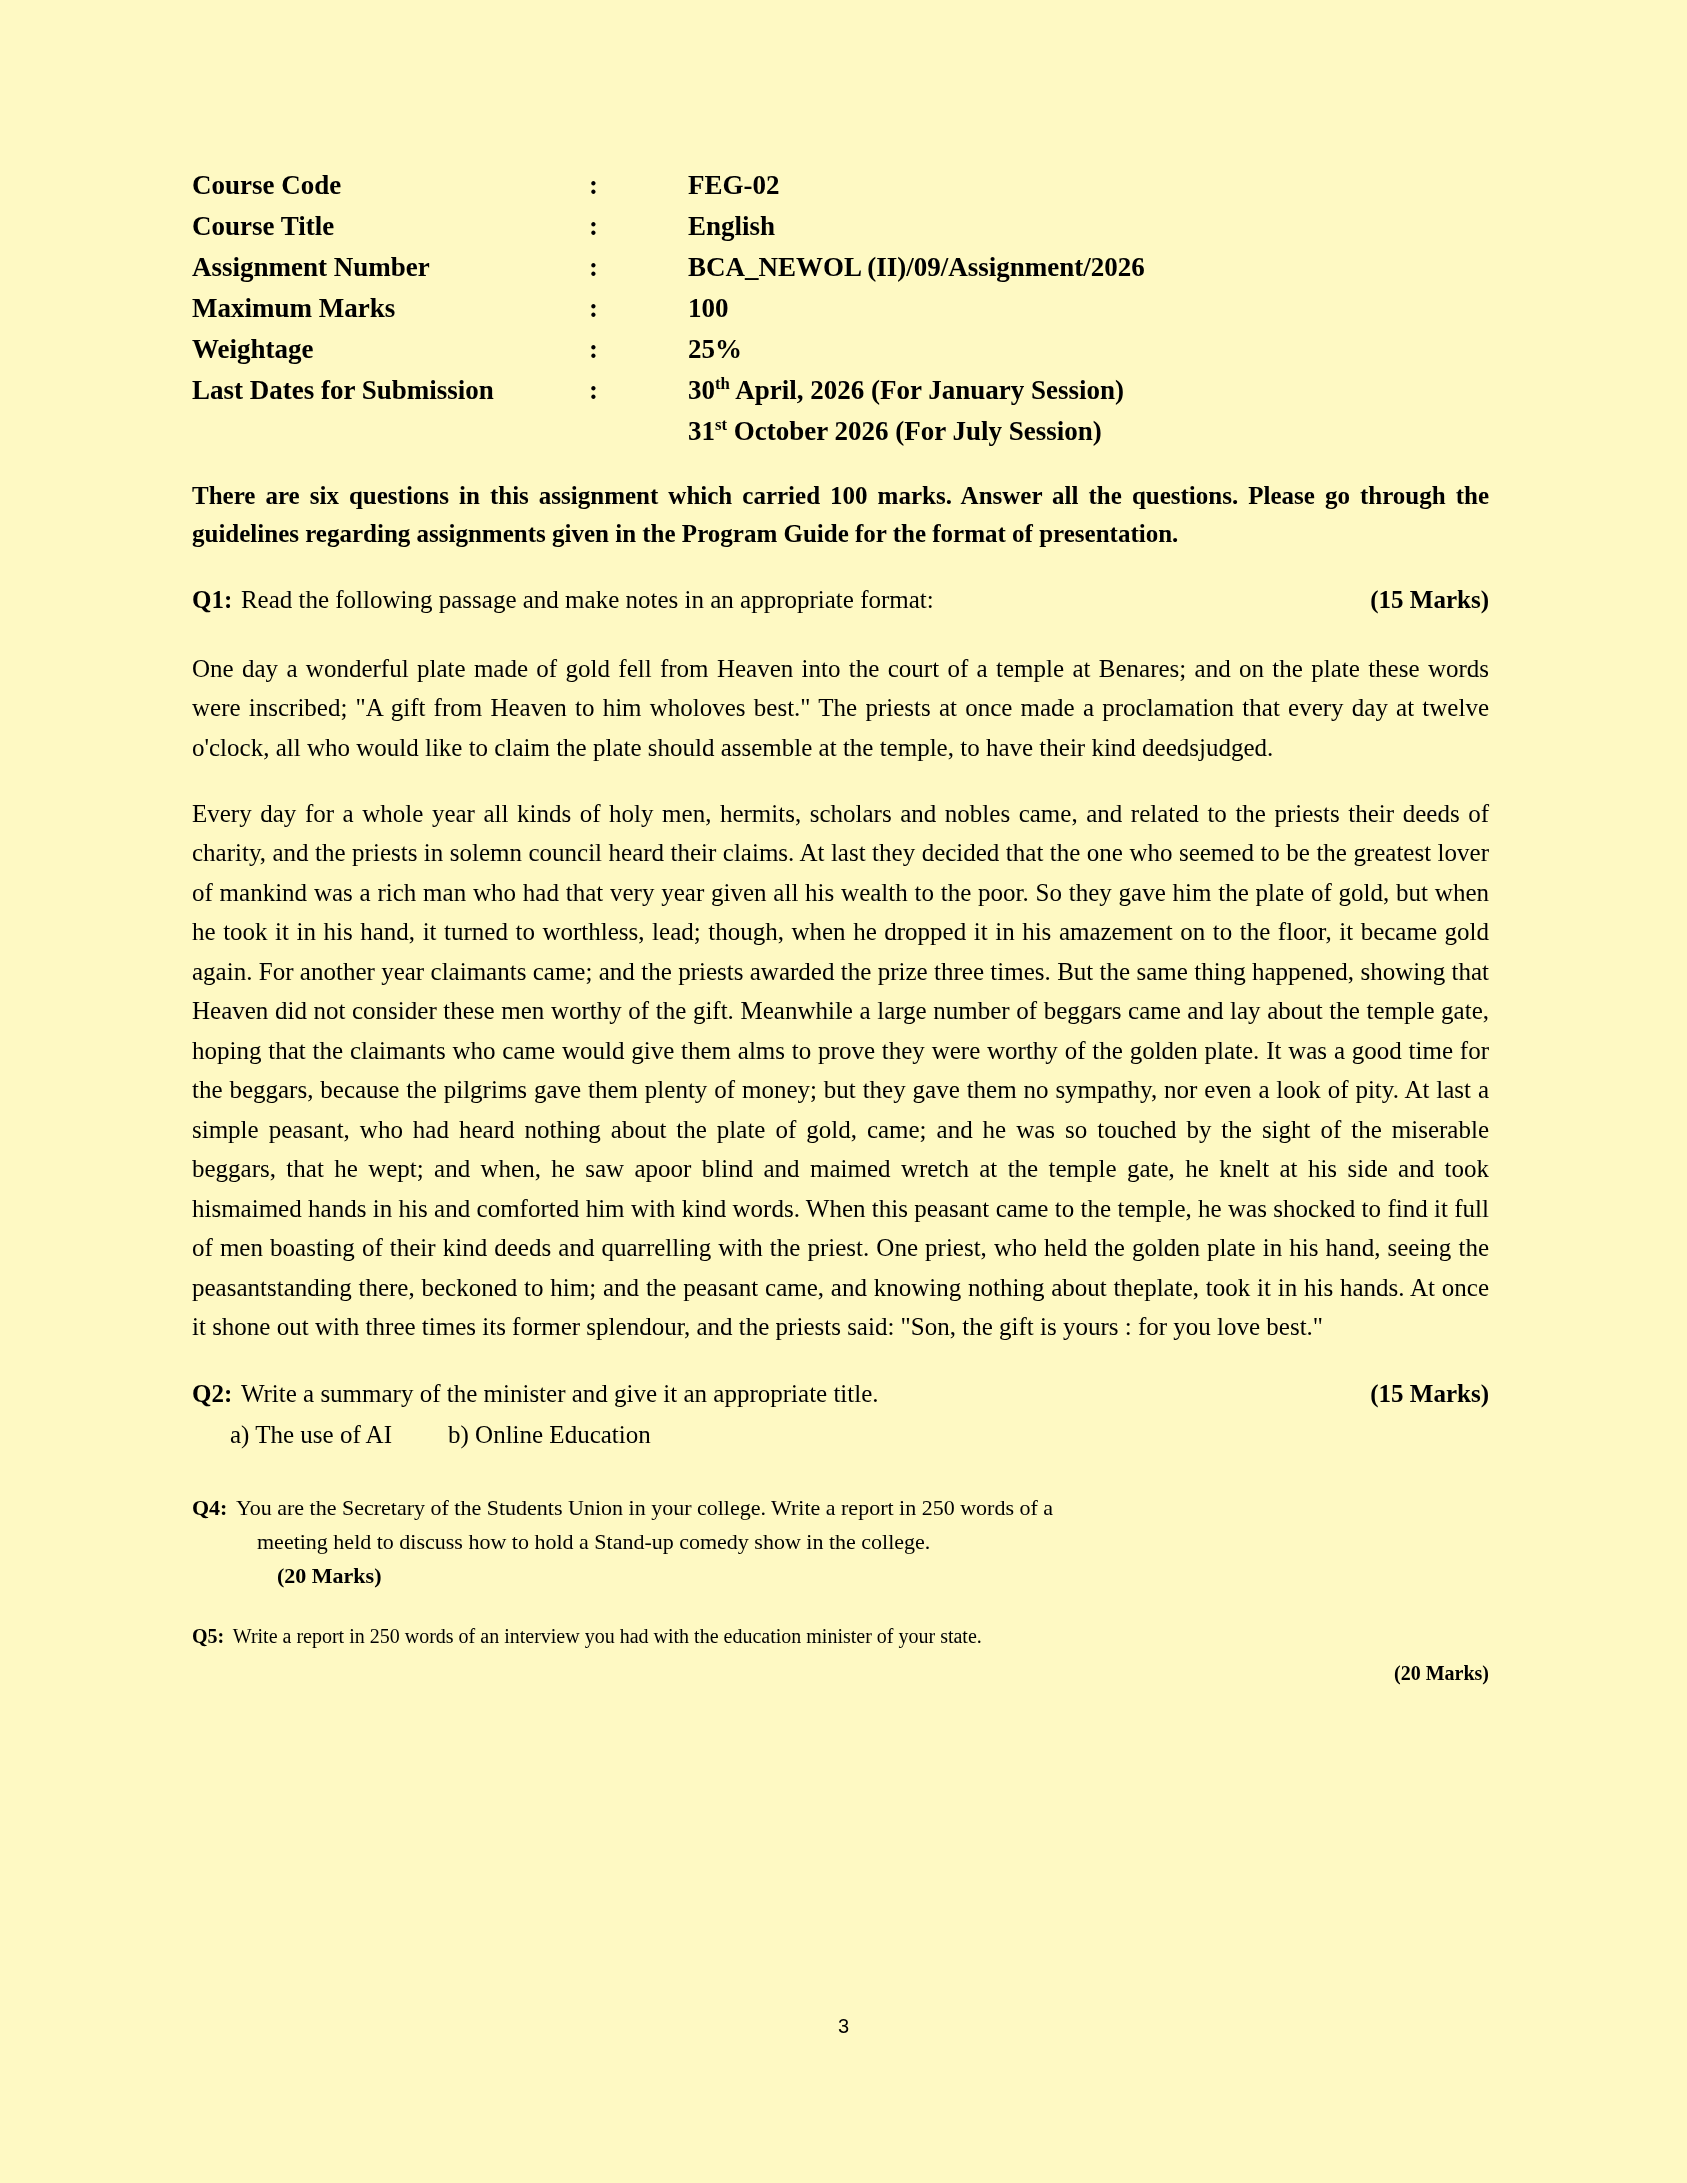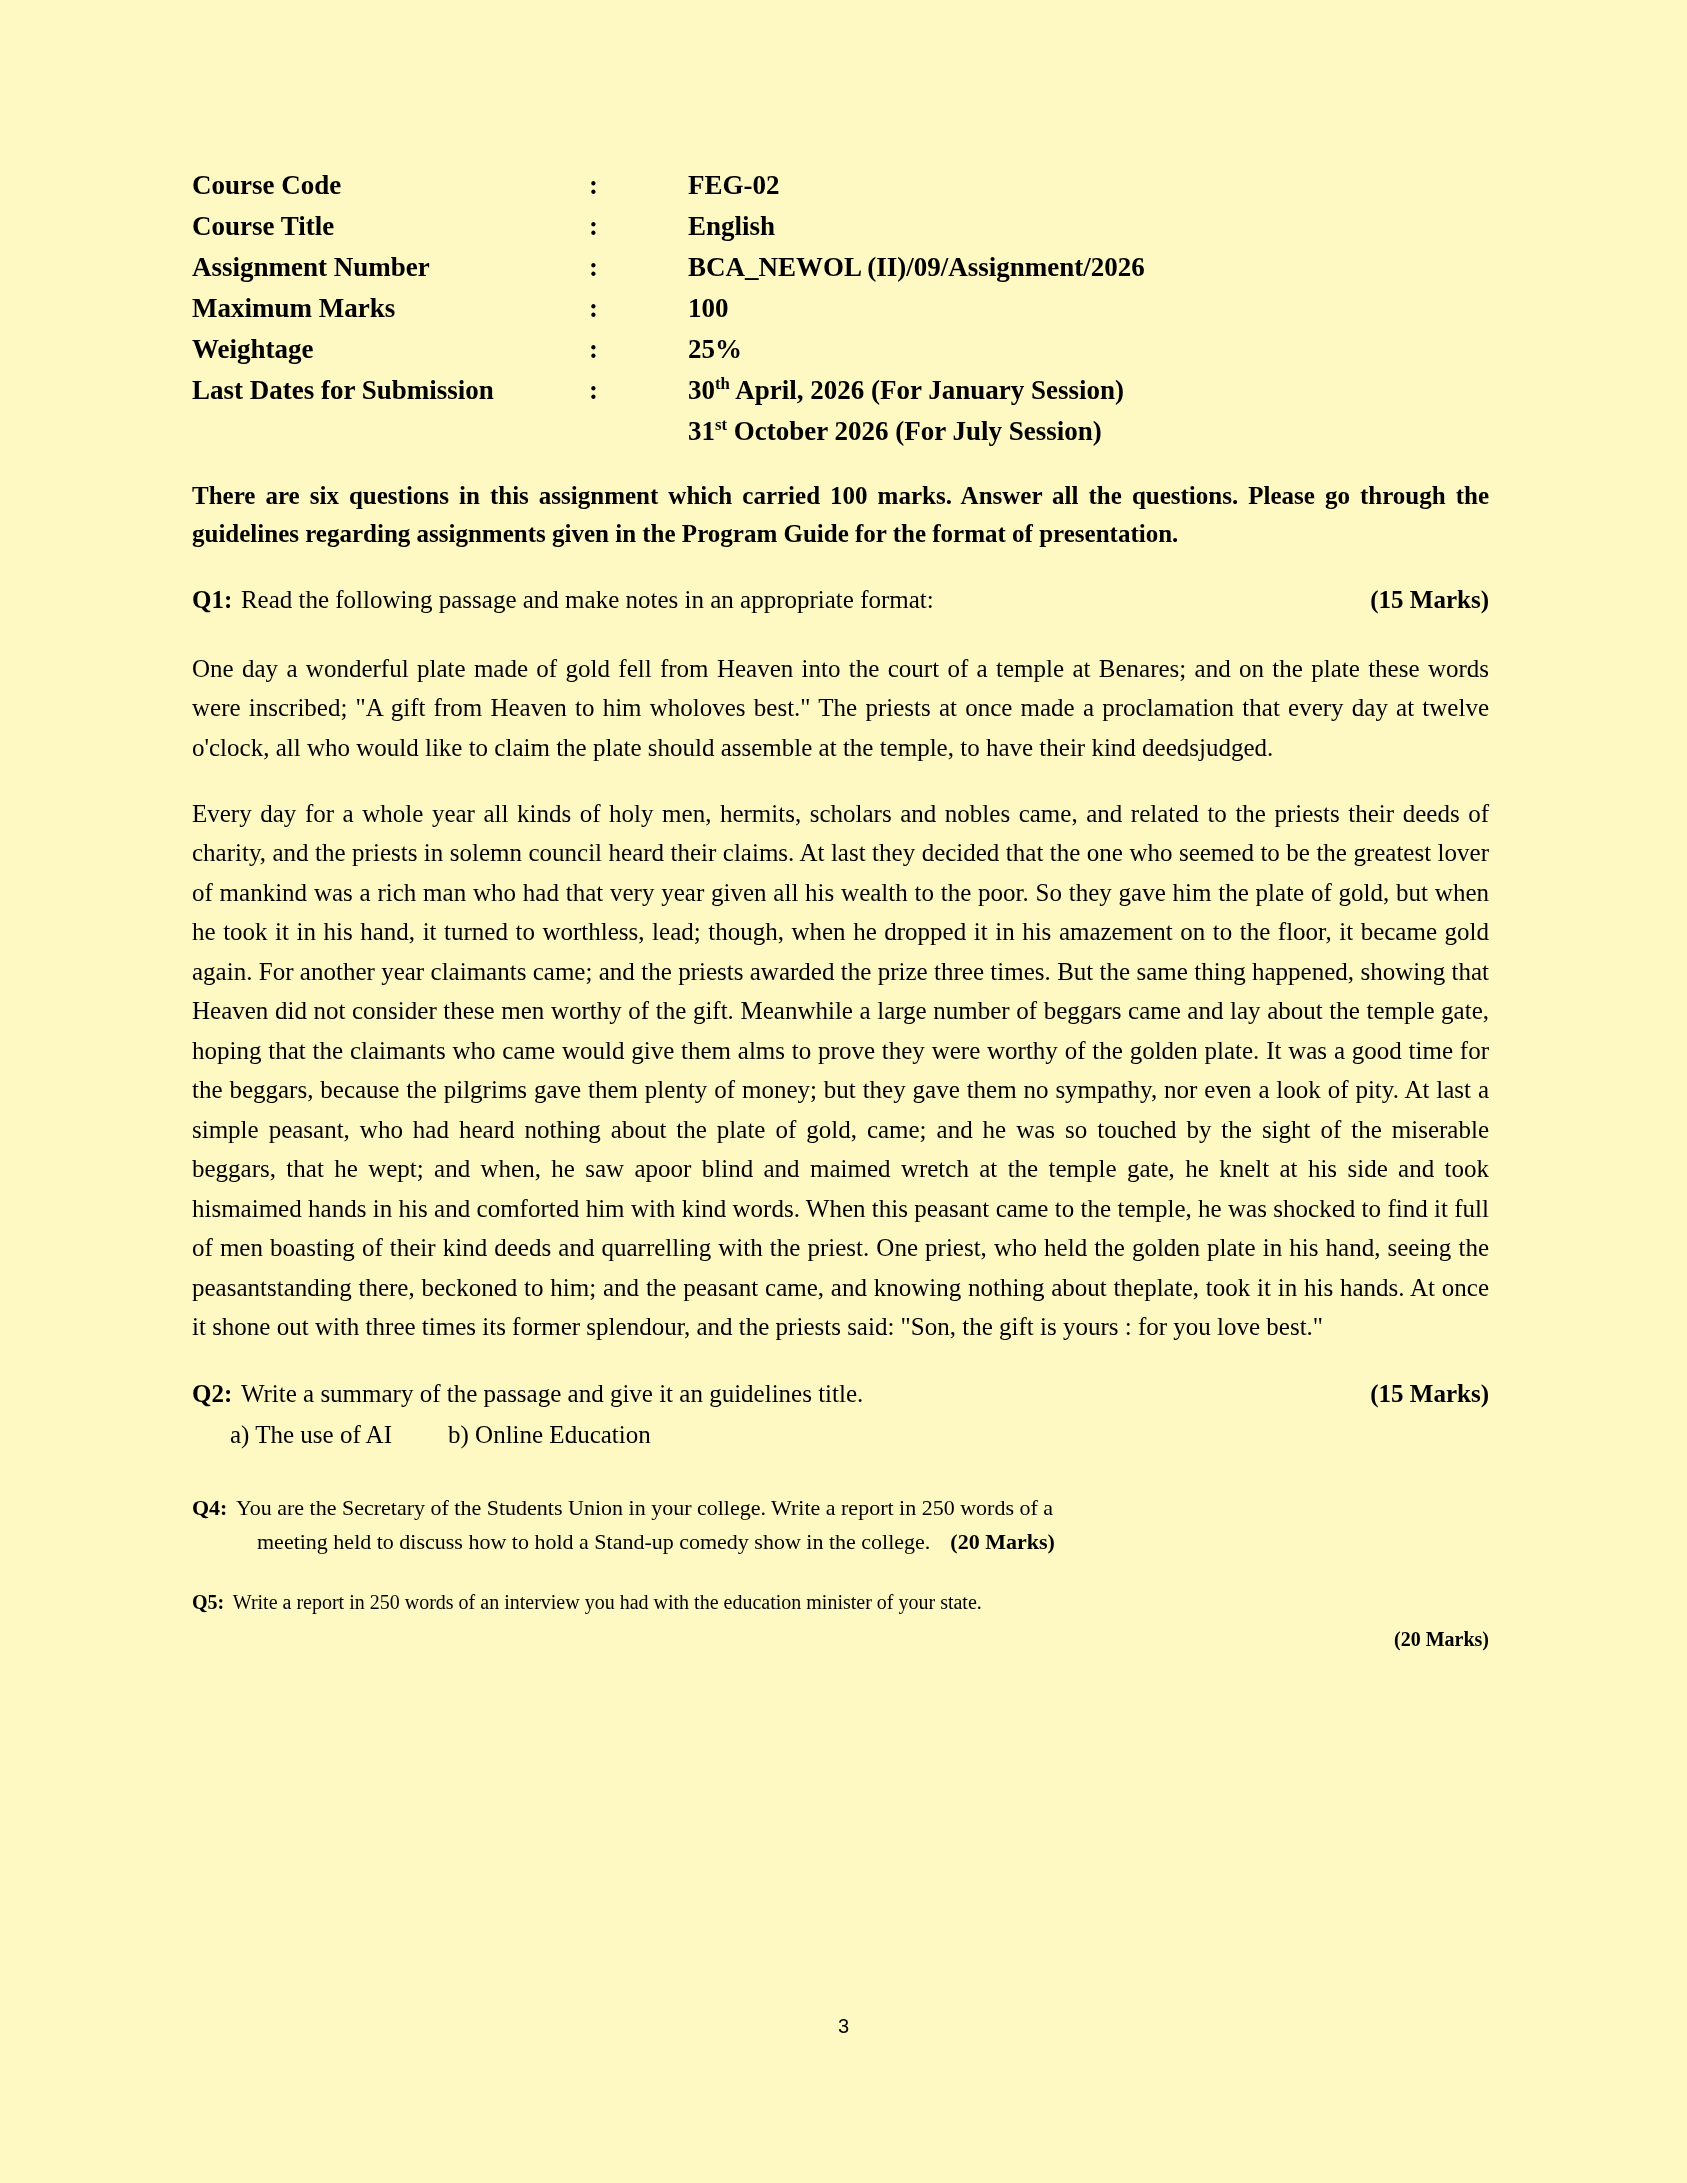--- a/index.html
+++ b/index.html
@@ -112,21 +112,23 @@
   .q4-line1 { display: flex; align-items: baseline; }
   .q4-line1 .qlabel { padding-right: 8.6px; }
   .q4-line1 .q4-t1 {
     flex: 1 1 auto;
     text-align: justify;
     text-justify: inter-word;
   }
   .q4-line2 {
     padding-left: 65px;
     display: flex;
+    justify-content: space-between;
     align-items: baseline;
+    flex-direction: column;
   }
 
   
   .q5-wrap {
     margin-top: 28px;
     font-size: 20px;
     line-height: 1.55;
   }
   .q5-line1 { display: flex; align-items: baseline; }
   .q5-line1 .qlabel { padding-right: 8.6px; }
@@ -203,21 +205,21 @@
         <span class="qmarks">(15 Marks)</span>
       </span>
     </div>
 
     <p class="para para-first">One day a wonderful plate made of gold fell from Heaven into the court of a temple at Benares; and on the plate these words were inscribed; "A gift from Heaven to him wholoves best." The priests at once made a proclamation that every day at twelve o'clock, all who would like to claim the plate should assemble at the temple, to have their kind deedsjudged.</p>
     <p class="para">Every day for a whole year all kinds of holy men, hermits, scholars and nobles came, and related to the priests their deeds of charity, and the priests in solemn council heard their claims. At last they decided that the one who seemed to be the greatest lover of mankind was a rich man who had that very year given all his wealth to the poor. So they gave him the plate of gold, but when he took it in his hand, it turned to worthless, lead; though, when he dropped it in his amazement on to the floor, it became gold again. For another year claimants came; and the priests awarded the prize three times. But the same thing happened, showing that Heaven did not consider these men worthy of the gift. Meanwhile a large number of beggars came and lay about the temple gate, hoping that the claimants who came would give them alms to prove they were worthy of the golden plate. It was a good time for the beggars, because the pilgrims gave them plenty of money; but they gave them no sympathy, nor even a look of pity. At last a simple peasant, who had heard nothing about the plate of gold, came; and he was so touched by the sight of the miserable beggars, that he wept; and when, he saw apoor blind and maimed wretch at the temple gate, he knelt at his side and took hismaimed hands in his and comforted him with kind words. When this peasant came to the temple, he was shocked to find it full of men boasting of their kind deeds and quarrelling with the priest. One priest, who held the golden plate in his hand, seeing the peasantstanding there, beckoned to him; and the peasant came, and knowing nothing about theplate, took it in his hands. At once it shone out with three times its former splendour, and the priests said: "Son, the gift is yours : for you love best."</p>
 
     <div class="qrow">
       <span class="qlabel">Q2:</span>
       <span class="qbody">
-        <span class="qtext">Write a summary of the passage and give it an guidelines title.</span>
+        <span class="qtext">Write a summary of the minister and give it an appropriate title.</span>
         <span class="qmarks">(15 Marks)</span>
       </span>
     </div>
 
     <div class="options">
       <span class="opt-a">a) The use of AI</span><span class="opt-b">b) Online Education</span>
     </div>
 
     <div class="q4-wrap">
       <div class="q4-line1">

